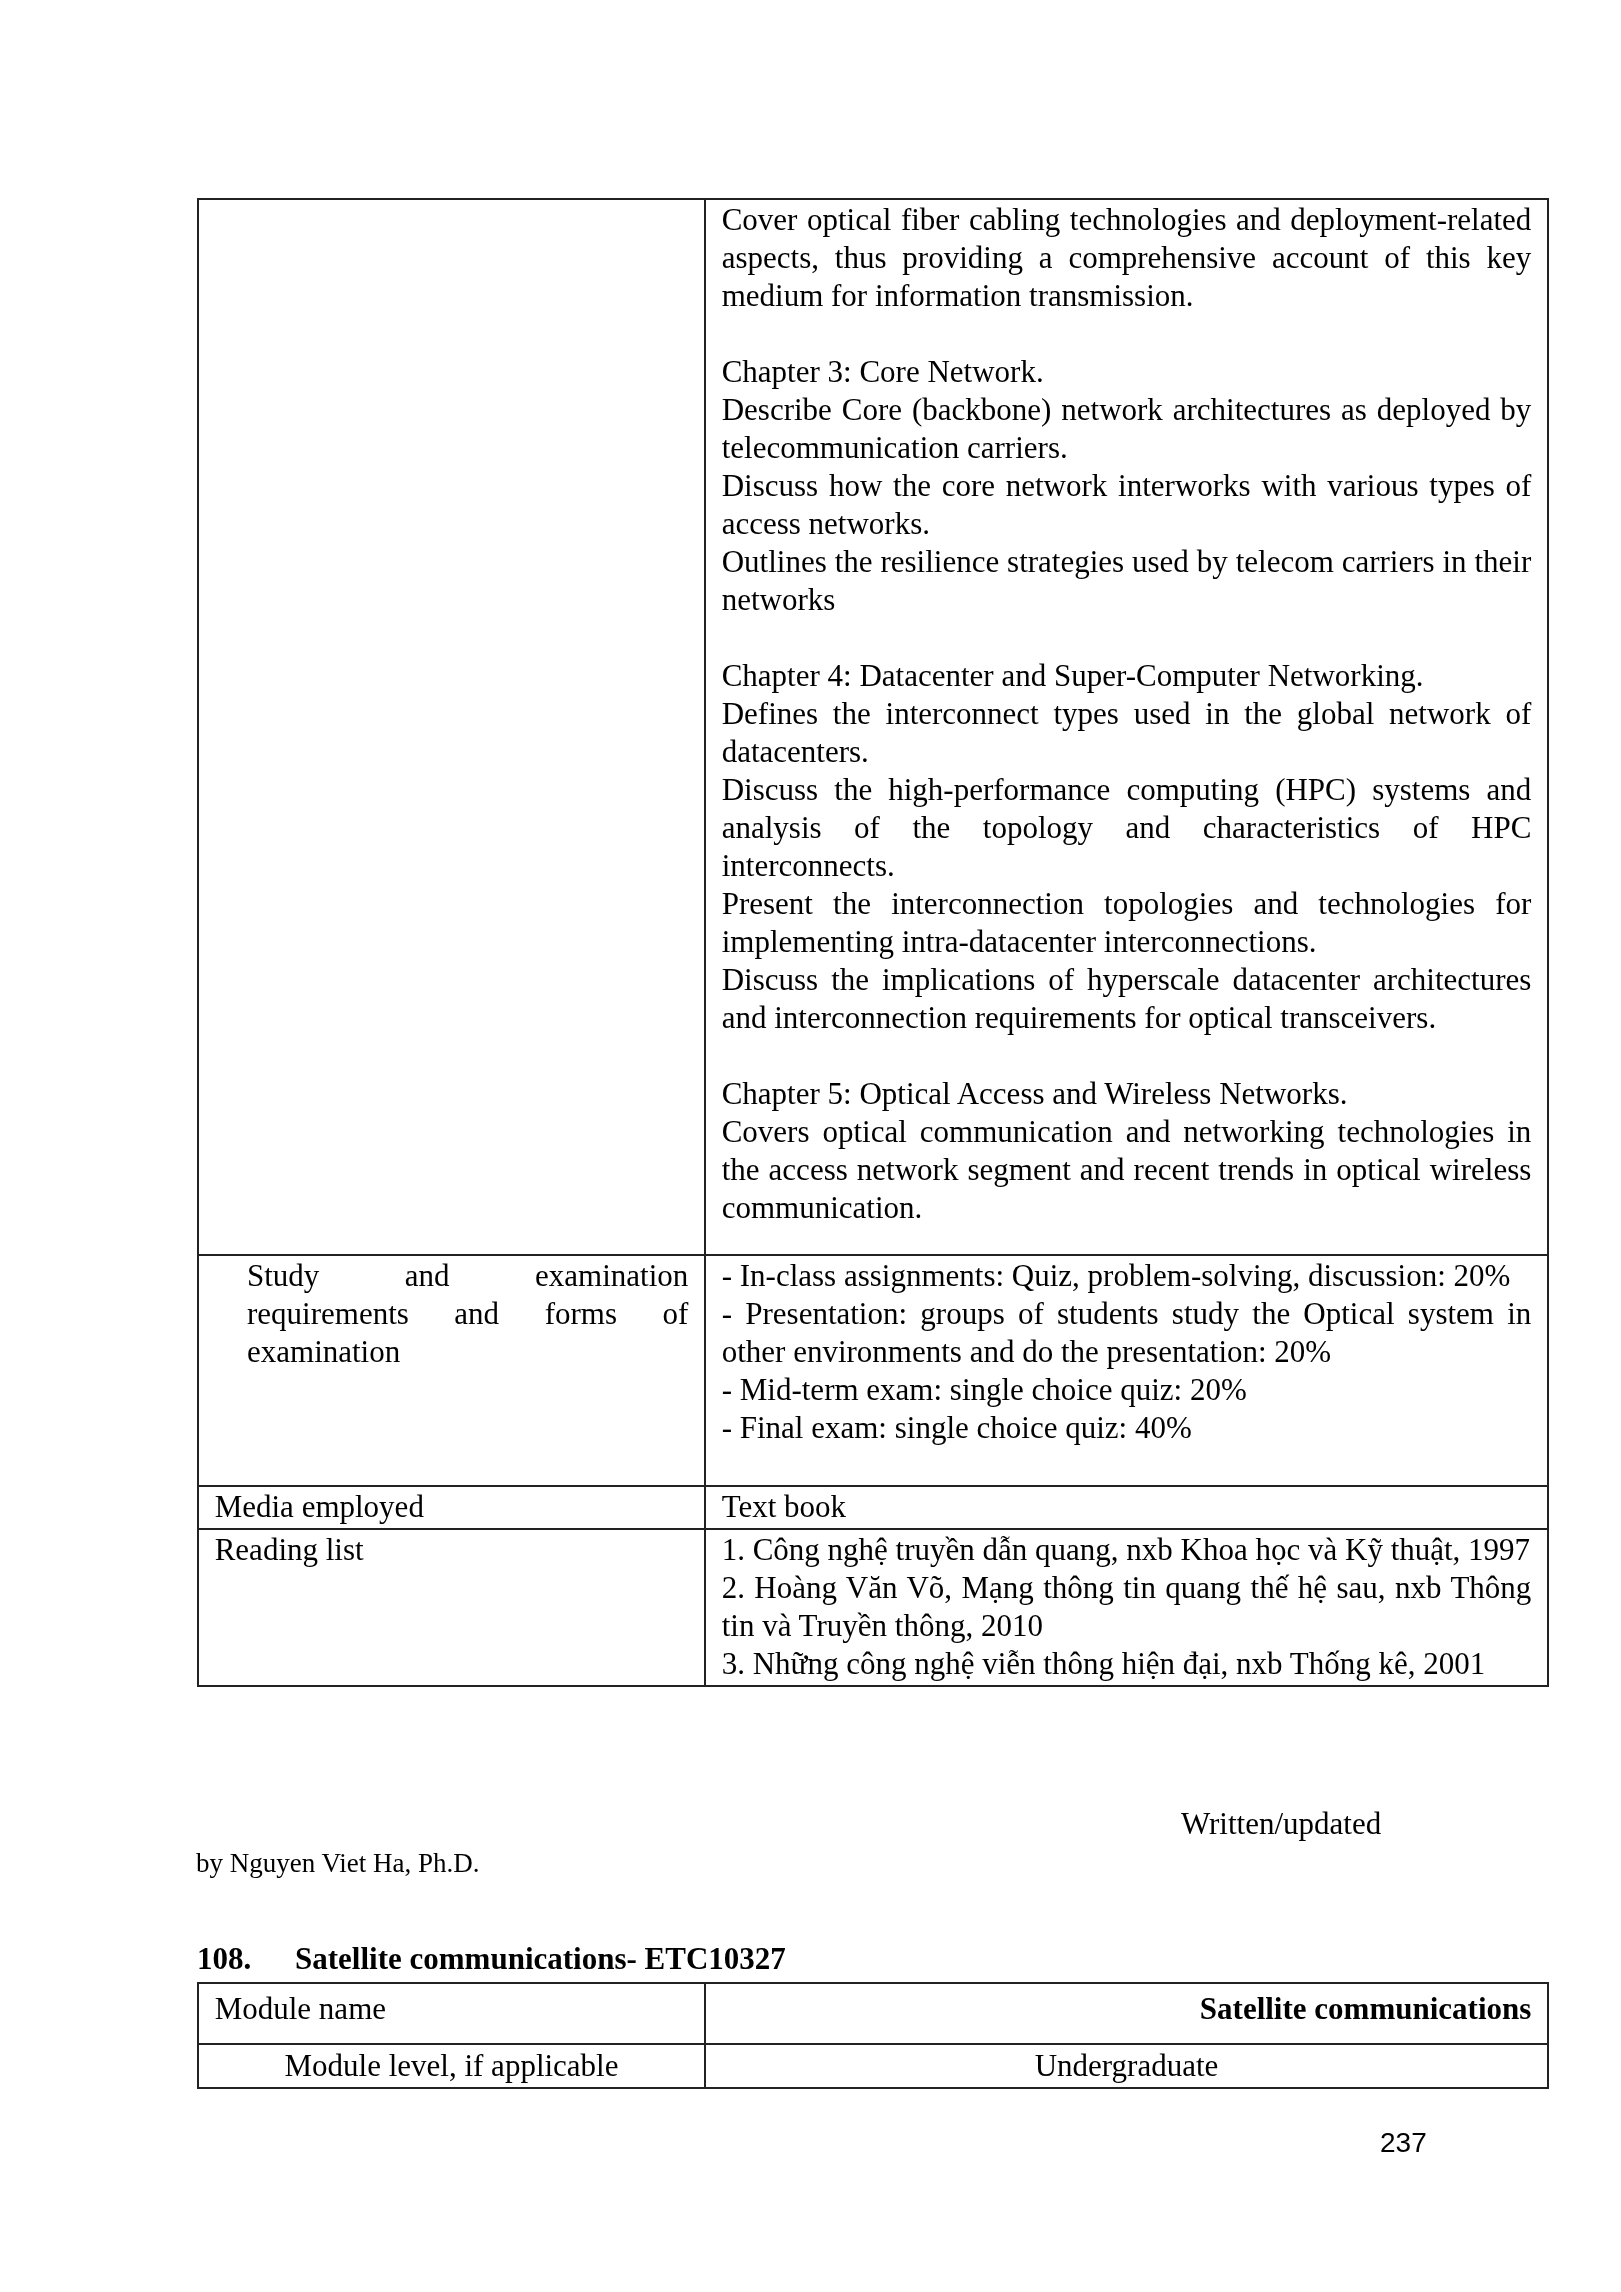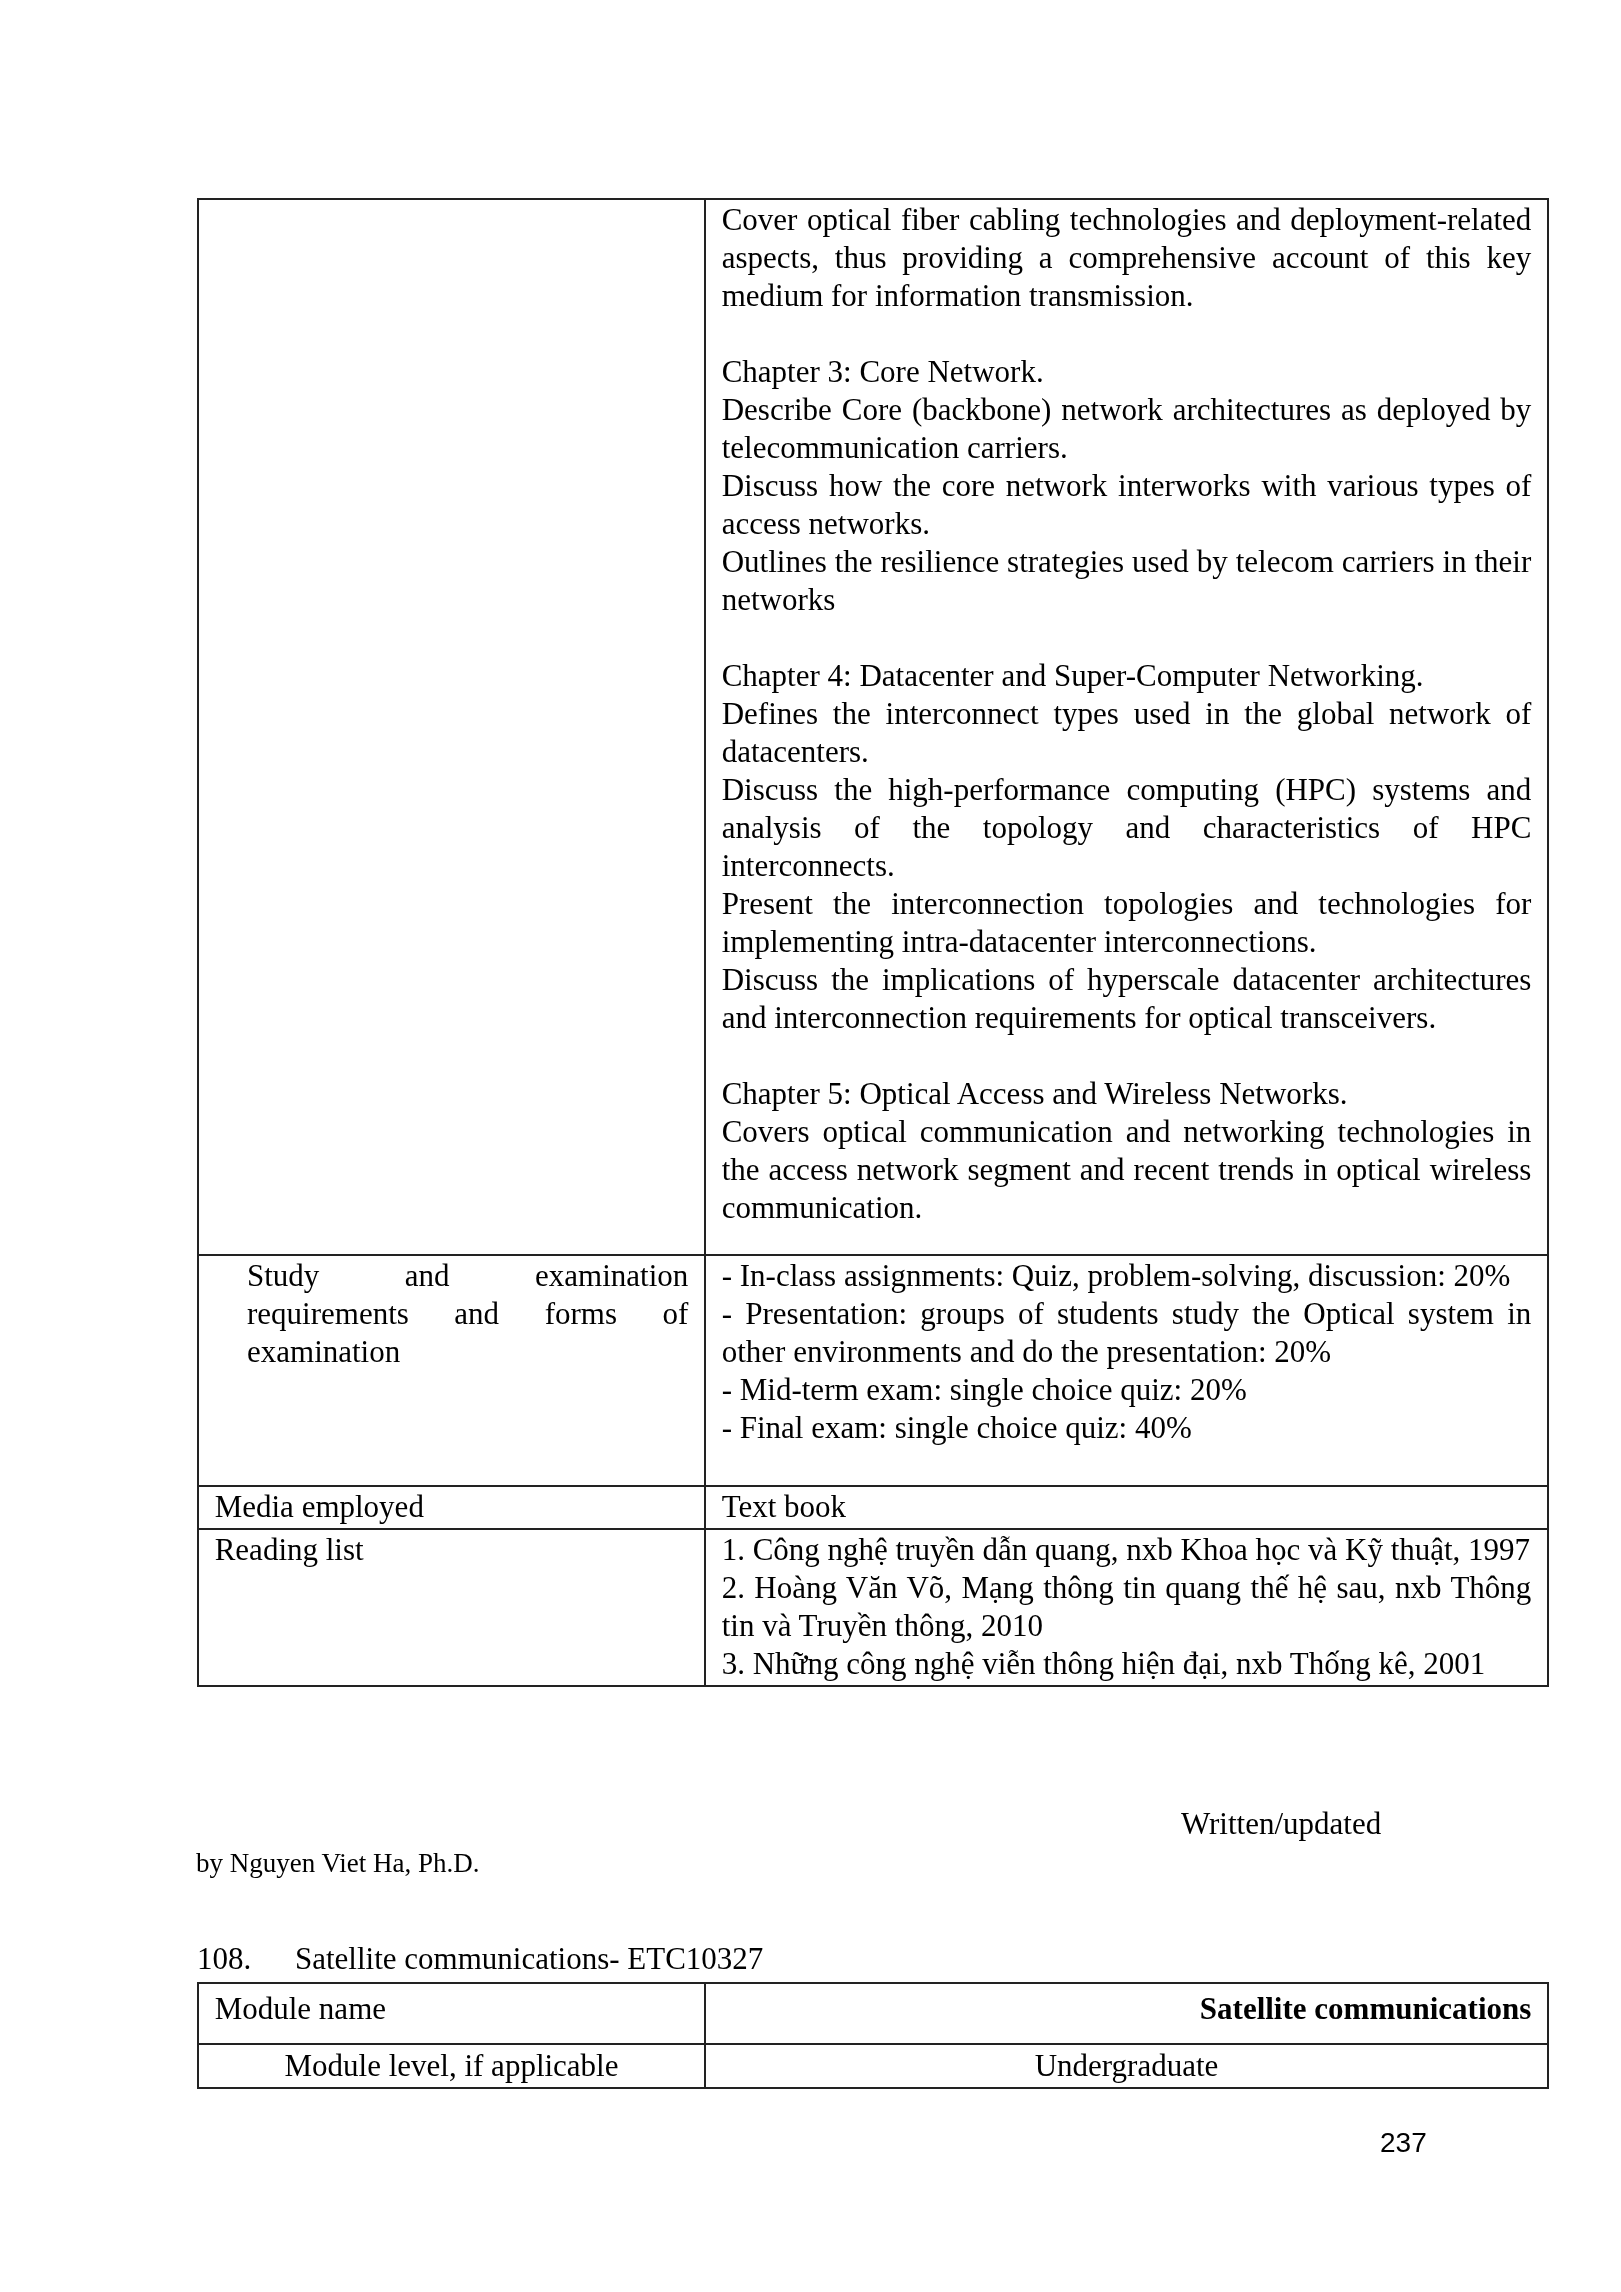--- a/index.html
+++ b/index.html
@@ -17,21 +17,21 @@
   .para-gap { display: block; height: 38px; }
   #t2 { left: 197px; top: 1982px; width: 1350px; }
   #t2 col.c1 { width: 507px; }
   #t2 col.c2 { width: 843px; }
   #t2 td { padding-top: 5.9px; }
   #t2 tr.r1 td { height: 51px; }
   #t2 tr.r2 td { height: 36px; padding-top: 2px; text-align: center; }
   .bold { font-weight: bold; text-align: right; }
   .sig1 { position: absolute; left: 1181px; top: 1806px; font-size: 31px; }
   .sig2 { position: absolute; left: 196px; top: 1848px; font-size: 27px; }
-  .heading { position: absolute; left: 197px; top: 1941px; font-size: 31px; font-weight: normal; white-space: pre; }
+  .heading { position: absolute; left: 197px; top: 1941px; font-size: 31px; font-weight: bold; white-space: pre; }
   .heading .num { display: inline-block; width: 98px; }
   .pagenum { position: absolute; left: 1380px; top: 2127px; font-family: "Liberation Sans", "DejaVu Sans", sans-serif; font-size: 28px; }
 </style>
 </head>
 <body>
 
 <div class="page">
 
   <table class="tbl" id="t1">
     <colgroup>

